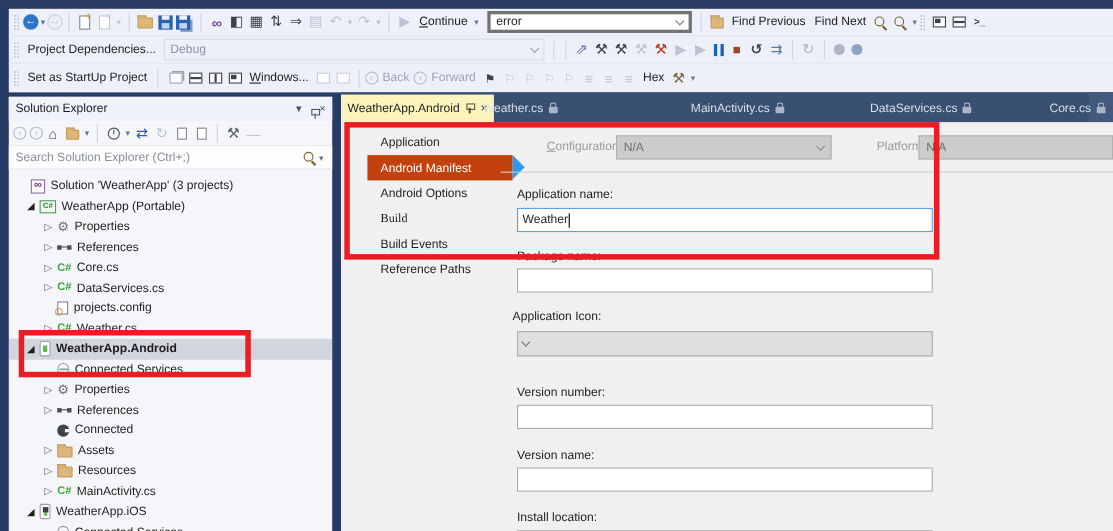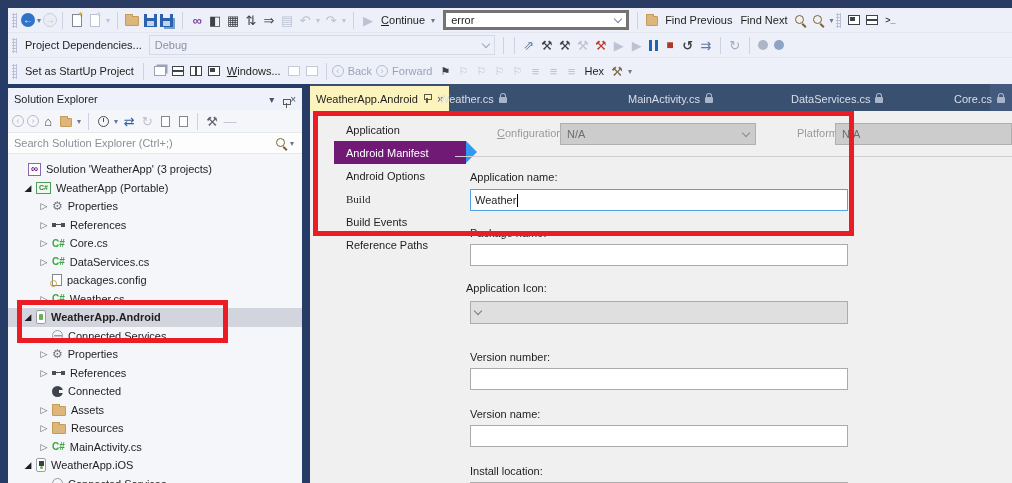--- a/index.html
+++ b/index.html
@@ -117,21 +117,21 @@
             background:linear-gradient(#969BA3,#969BA3) 50% 50%/8px 1.5px no-repeat; }
   .i-comp { width:11px; height:11px; border-radius:50%; background:#3F444C; position:relative; }
   .i-comp::after { content:""; position:absolute; right:0; top:4px; width:4px; height:3px; background:#F5F6F9; }
   .i-clock { width:11px; height:11px; border-radius:50%; border:1.5px solid #4A4E55; position:relative; }
   .i-clock::after { content:""; position:absolute; left:4px; top:1.5px; width:1.5px; height:4px; background:#4A4E55; }
 
   
   .pagecontent { position:absolute; left:310px; top:111px; width:702px; height:372px; background:#F0F0F0; }
   .navitem { position:absolute; left:24px; width:132px; height:23px; display:flex; align-items:center;
              padding-left:12px; color:#1E1E1E; }
-  .navitem.sel { background:#701a75; color:#fff; }
+  .navitem.sel { background:#c2410c; color:#fff; }
   .navitem.sel::after { content:""; position:absolute; right:-11px; top:0; width:0; height:0;
                         border-left:11px solid #2E9AF0; border-top:11.5px solid transparent;
                         border-bottom:11.5px solid transparent; }
   .dlabel { position:absolute; color:#9B9B9B;margin-left:27px; }
   .flabel { position:absolute; color:#1E1E1E; }
   .ddis { position:absolute; height:22px; background:#CCCCCC; border:1px solid #B0B0B0; color:#6E6E6E;
           display:flex; align-items:center; padding:0 6px; }
   .ddis .cv { flex:1; }
   .fieldbox { position:absolute; height:22px; background:#fff; border:1px solid #ABABAB;
               display:flex; align-items:center; padding:0 4px; }
@@ -365,21 +365,21 @@
           <span class="tlabel">Core.cs</span>
         </div>
         <div class="trow lvl2">
           <span class="arrowbox">▷</span>
           <span class="tico i-cs">C#</span>
           <span class="tlabel">DataServices.cs</span>
         </div>
         <div class="trow lvl2">
           <span class="arrowbox"></span>
           <span class="tico i-page i-pkg" style="width:10px;height:12px;"></span>
-          <span class="tlabel">packages.config</span>
+          <span class="tlabel">projects.config</span>
         </div>
         <div class="trow lvl2">
           <span class="arrowbox">▷</span>
           <span class="tico i-cs">C#</span>
           <span class="tlabel">Weather.cs</span>
         </div>
         <div class="trow lvl1 sel bold">
           <span class="arrowbox exp">◢</span>
           <span class="tico i-phone android"></span>
           <span class="tlabel">WeatherApp.Android</span>

